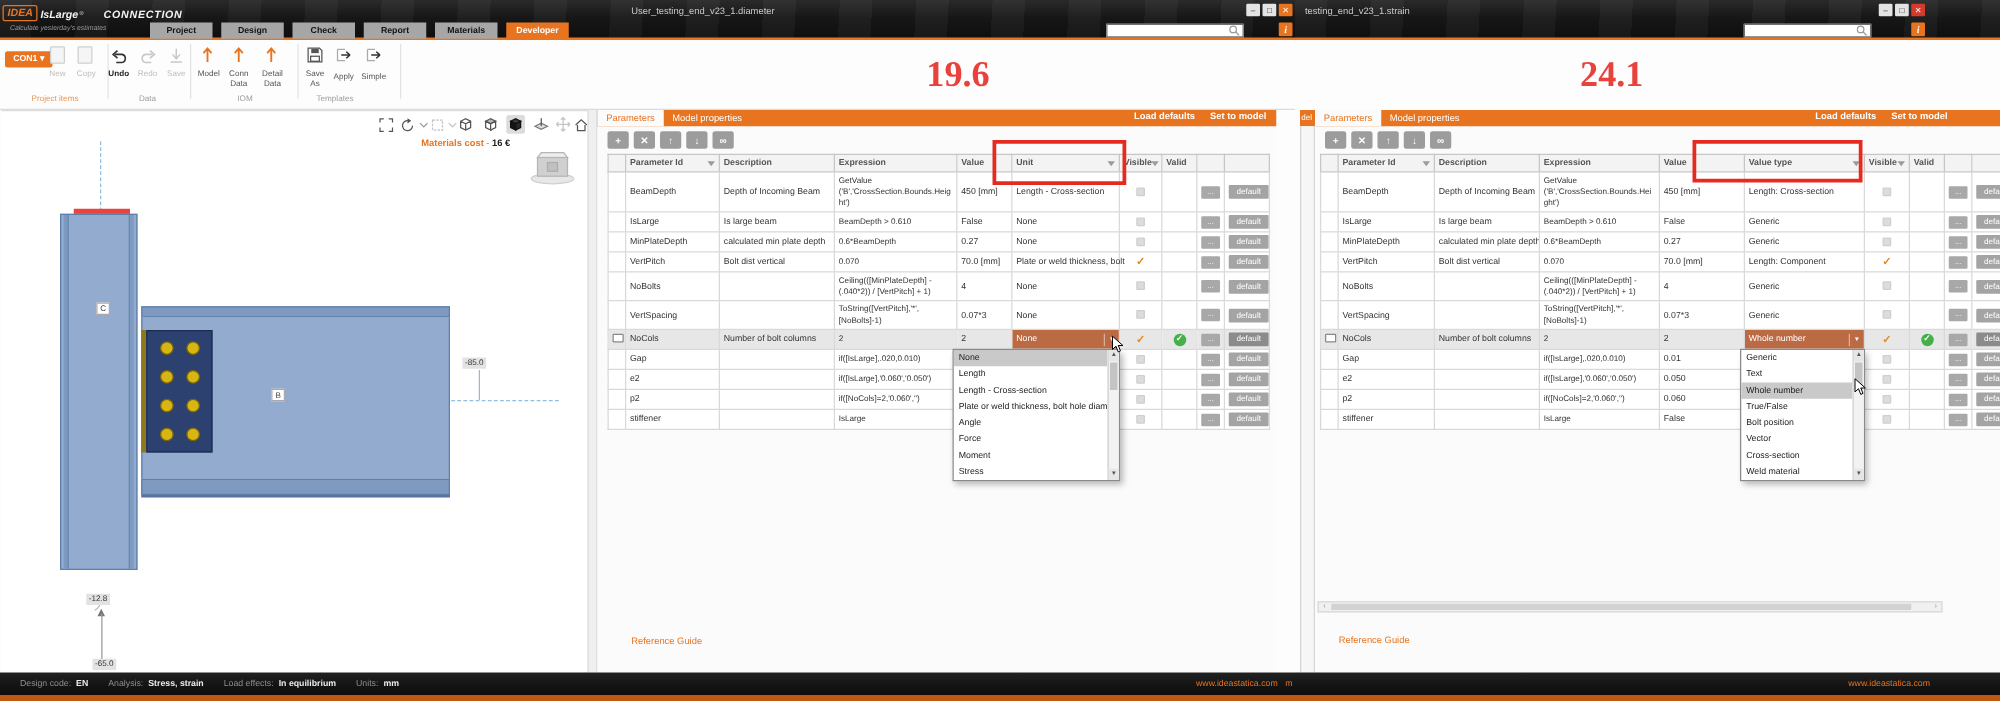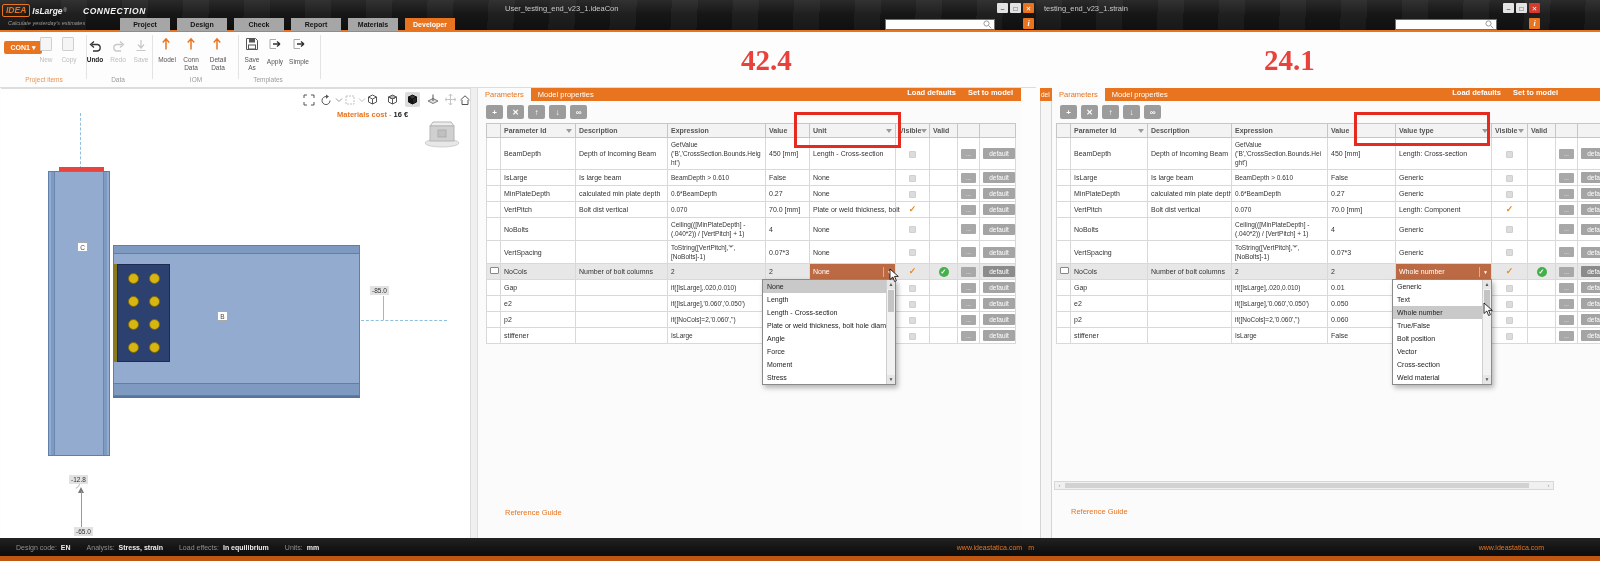--- a/index.html
+++ b/index.html
@@ -138,21 +138,21 @@
     <div class="tbar">
         <div class="streak"></div>
       </div>
     <div class="logo">
       <span class="logobox">IDEA</span>
       <span class="logorest">IsLarge</span>
       <span class="logoreg">®</span>
       <span class="logoprod">CONNECTION</span>
     </div>
     <div class="tagline">Calculate yesterday's estimates</div>
-    <div class="wintitle" style="left:505px">User_testing_end_v23_1.ideaCon</div>
+    <div class="wintitle" style="left:505px">User_testing_end_v23_1.diameter</div>
 
     <div class="wtabs">
 
     <div class="wtab">Project</div>
         <div class="wtab">Design</div>
         <div class="wtab">Check</div>
         <div class="wtab">Report</div>
         <div class="wtab">Materials</div>
         <div class="wtab active">Developer</div>
       </div>
@@ -236,21 +236,21 @@
 As</div>
       <div class="rlabel" style="left:261px;top:26px;width:28px">Apply</div>
       <div class="rlabel" style="left:285px;top:26px;width:28px">Simple</div>
       <div class="gsep" style="left:320px"></div>
 
       <div class="glabel org" style="left:14px">Project items</div>
       <div class="glabel" style="left:88px">Data</div>
       <div class="glabel" style="left:166px">IOM</div>
       <div class="glabel" style="left:238px">Templates</div>
     </div>
-    <div class="ver" style="left:741px;top:44px">42.4</div>
+    <div class="ver" style="left:741px;top:44px">19.6</div>
 
     <div class="vp">
       <span class="vtico" style="left:300px">
           <svg width="12" height="12">
             <path d="M1,4 V1 H4 M8,1 H11 V4 M11,8 V11 H8 M4,11 H1 V8" stroke="#555" fill="none"></path>
           </svg>
         </span>
       <span class="vtico" style="left:318px">
           <svg width="13" height="12">
             <path d="M10,6.5 A4,4 0 1 1 6.5,2.6" fill="none" stroke="#555"></path>

